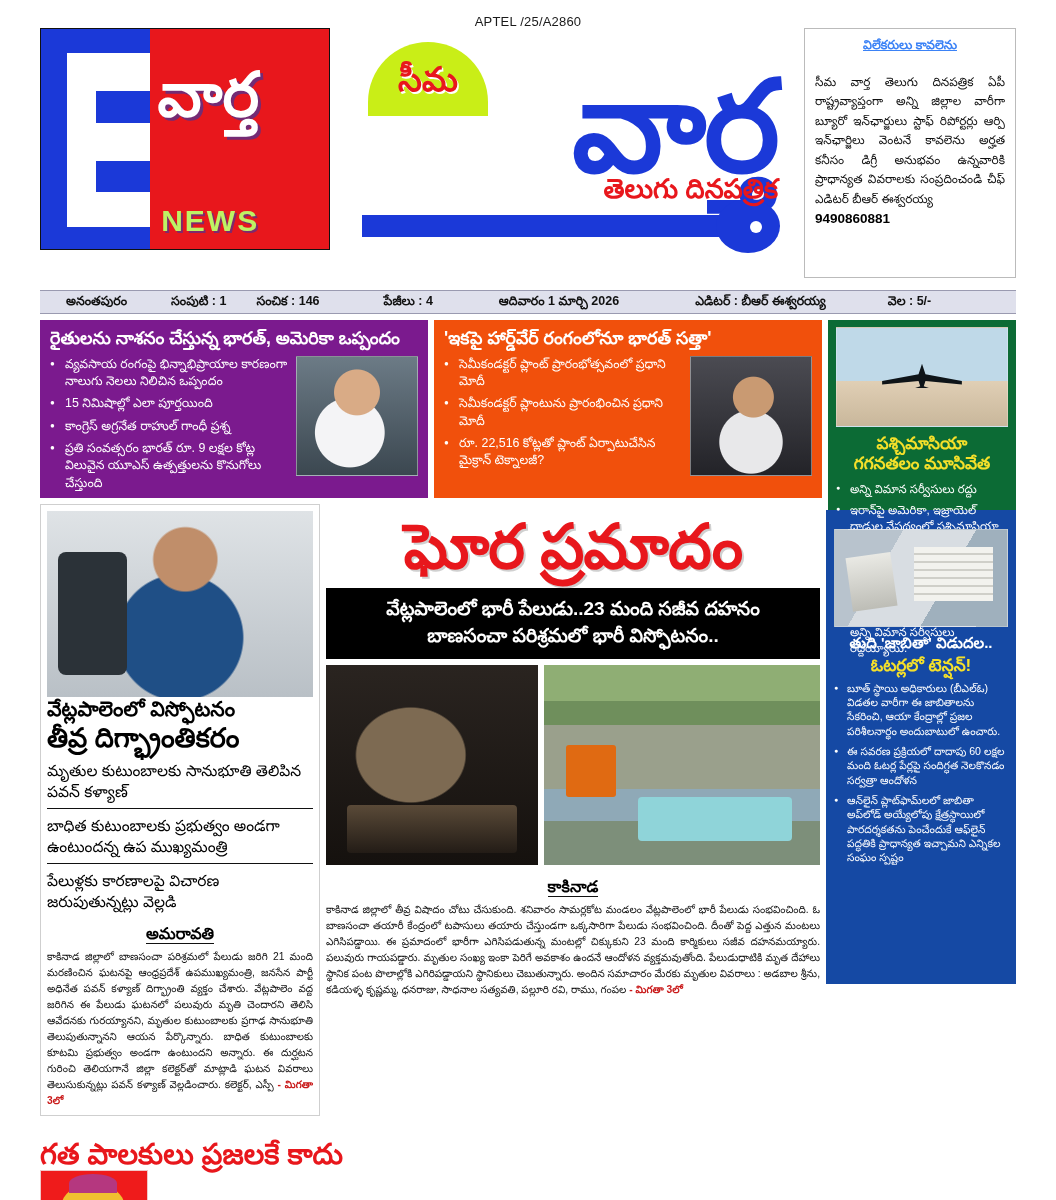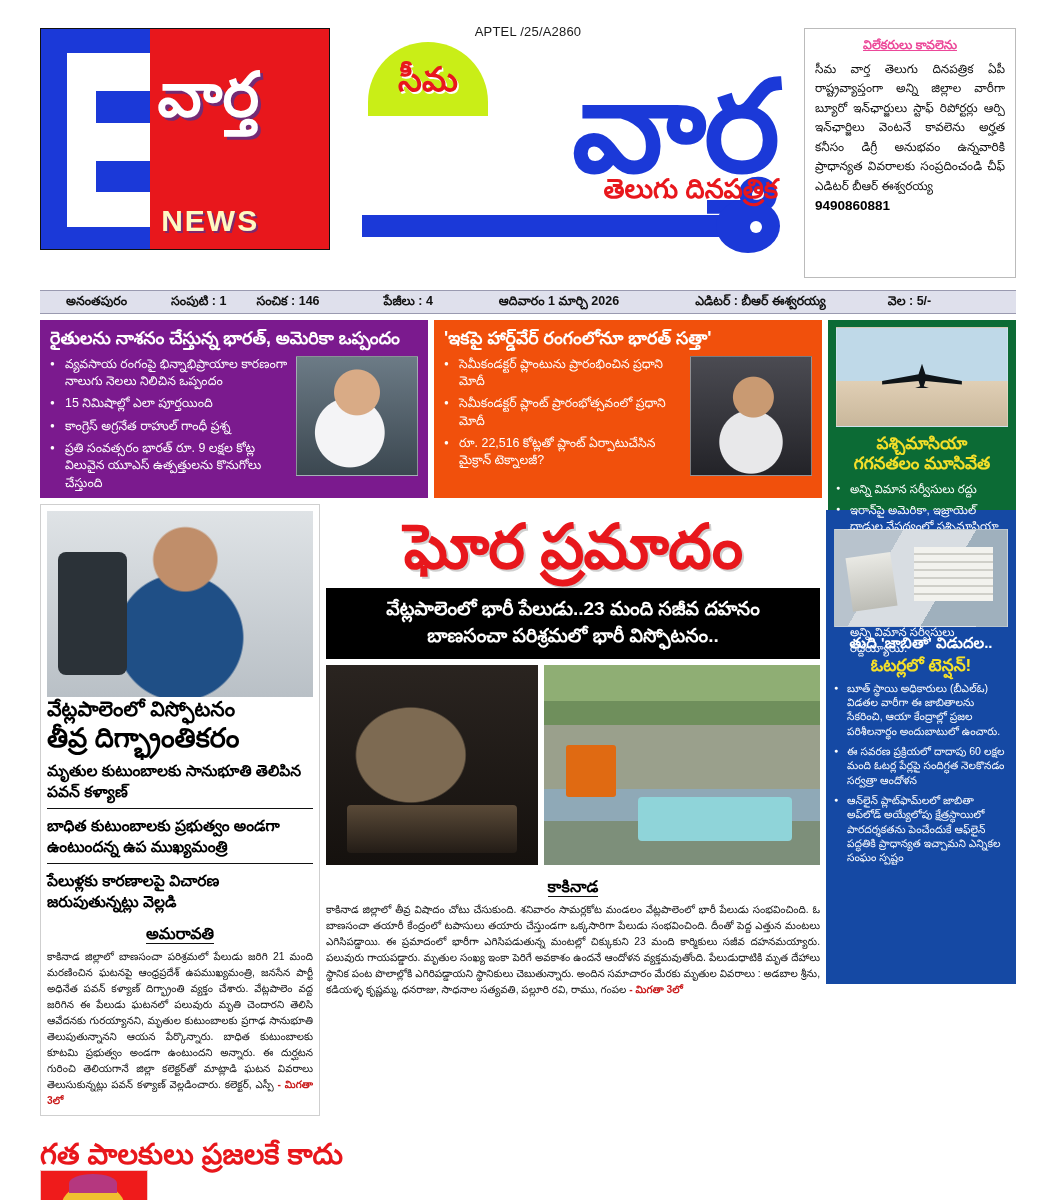--- a/index.html
+++ b/index.html
@@ -10,21 +10,21 @@
     font-family:"Liberation Sans", sans-serif;
     overflow:hidden;
     position:relative;
   }
   .page { width:1056px; height:1200px; position:relative; padding:0 40px; }
 
   
   .masthead { position:relative; height:290px; display:flex; align-items:flex-start; }
 
   .reg-no {
-    position:absolute; top:24px; left:50%; transform:translateX(-50%);
+    position:absolute; top:14px; left:50%; transform:translateX(-50%);
     font-size:13px; color:#1a1a1a; letter-spacing:.2px;
     font-family:"Liberation Sans", sans-serif;
   }
 
   
   .logo-block {
     width:290px; height:222px; margin-top:28px;
     border:1px solid #111; display:flex; position:relative; flex:none;
   }
   .logo-left { width:38%; background:#1b39d8; position:relative; }
@@ -43,21 +43,21 @@
   }
   .logo-right { flex:1; background:#e8171c; position:relative; overflow:hidden; }
   .logo-tel {
     position:absolute; left:4%; top:16%; width:94%;
     color:#fff; font-size:62px; line-height:1;
     font-family:"Liberation Sans", sans-serif; font-weight:bold;
     text-shadow:3px 3px 0 rgba(20,60,190,.55);
   }
   .logo-news {
     position:absolute; left:6%; bottom:5%;
-    color:#fef9c3; font-size:30px; font-weight:bold; letter-spacing:2px;
+    color:#bef264; font-size:30px; font-weight:bold; letter-spacing:2px;
     text-shadow:2px 2px 0 rgba(20,60,190,.5);
   }
 
   
   .logo-center {
     flex:1; position:relative; margin-top:24px; padding-left:32px; padding-right:18px;
     text-align:right;
   }
   .seema-badge {
     position:absolute; left:38px; top:18px;
@@ -93,22 +93,22 @@
     width:12px; height:12px; background:#fff; border-radius:50%; z-index:4;
   }
 
   
   .notice-box {
     width:212px; flex:none; margin-top:28px; margin-left:8px;
     border:1px solid #bbb; background:#fff; padding:9px 10px;
     min-height:250px;
   }
   .notice-title {
-    text-align:center; color:#ec4899; font-weight:bold; font-size:12.5px;
-    text-decoration:underline; margin-bottom:5px;
+    text-align:center; color:#3b82f6; font-weight:bold; font-size:12.5px;
+    text-decoration:underline; margin-bottom:18px;
   }
   .notice-body {
     font-size:12px; line-height:1.62; text-align:justify; color:#111;
   }
   .notice-phone { font-weight:bold; font-size:13.5px; margin-top:2px; }
 
   
   .infobar {
     height:24px; background:#dfe0ec; border-top:1px solid #9a9ab0; border-bottom:1px solid #9a9ab0;
     display:flex; align-items:center; font-size:12.5px; color:#111; font-weight:bold;
@@ -190,21 +190,21 @@
     background:#2b3238; border-radius:8px;
   }
   .lead-h1 {
     font-size:20.5px; font-weight:bold; line-height:1.2; color:#000;
   }
   .lead-h2 {
     font-size:27px; font-weight:bold; line-height:1.18; margin-top:1px; color:#000;
   }
   .sub-line {
     font-size:15.5px; line-height:1.35; margin-top:7px; color:#000;
-    padding-bottom:5px; border-bottom:1px solid #111;font-weight:bold;
+    padding-bottom:5px; border-bottom:1px solid #111;
   }
   .sub-line.last { border-bottom:none; }
   .dateline { text-align:center; font-size:16px; font-weight:bold; margin:7px 0 2px; }
   .dateline span { border-bottom:1px solid #111; padding-bottom:1px; }
   .body-text {
     font-size:10.3px; line-height:1.55; text-align:justify; color:#111;
   }
   .credit { color:#c91a1a; font-weight:bold; }
 
   .col-mid { flex:1; }
@@ -361,22 +361,22 @@
           <li>ప్రతి సంవత్సరం భారత్ రూ. 9 లక్షల కోట్ల విలువైన యూఎస్ ఉత్పత్తులను కొనుగోలు చేస్తుంది</li>
         </ul>
         <div class="box-photo ph-rahul"></div>
       </div>
     </div>
 
     <div class="box-orange">
       <div class="box-head">'ఇకపై హార్డ్‌వేర్ రంగంలోనూ భారత్ సత్తా'</div>
       <div class="box-inner">
         <ul class="bullets">
+          <li>సెమీకండక్టర్ ప్లాంట్ ప్రారంభోత్సవంలో ప్రధాని మోదీ</li>
           <li>సెమీకండక్టర్ ప్లాంటును ప్రారంభించిన ప్రధాని మోదీ</li>
-          <li>సెమీకండక్టర్ ప్లాంట్ ప్రారంభోత్సవంలో ప్రధాని మోదీ</li>
           <li>రూ. 22,516 కోట్లతో ప్లాంట్ ఏర్పాటుచేసిన మైక్రాన్ టెక్నాలజీ?</li>
         </ul>
         <div class="box-photo ph-modi"></div>
       </div>
     </div>
 
     <div class="box-green">
       <div class="green-photo">
         <svg class="plane" viewBox="0 0 100 30">
           <path d="M50 2 L54 14 L96 22 L96 26 L54 22 L52 28 L58 30 L42 30 L48 28 L46 22 L4 26 L4 22 L46 14 Z" fill="#0e1418"></path>

